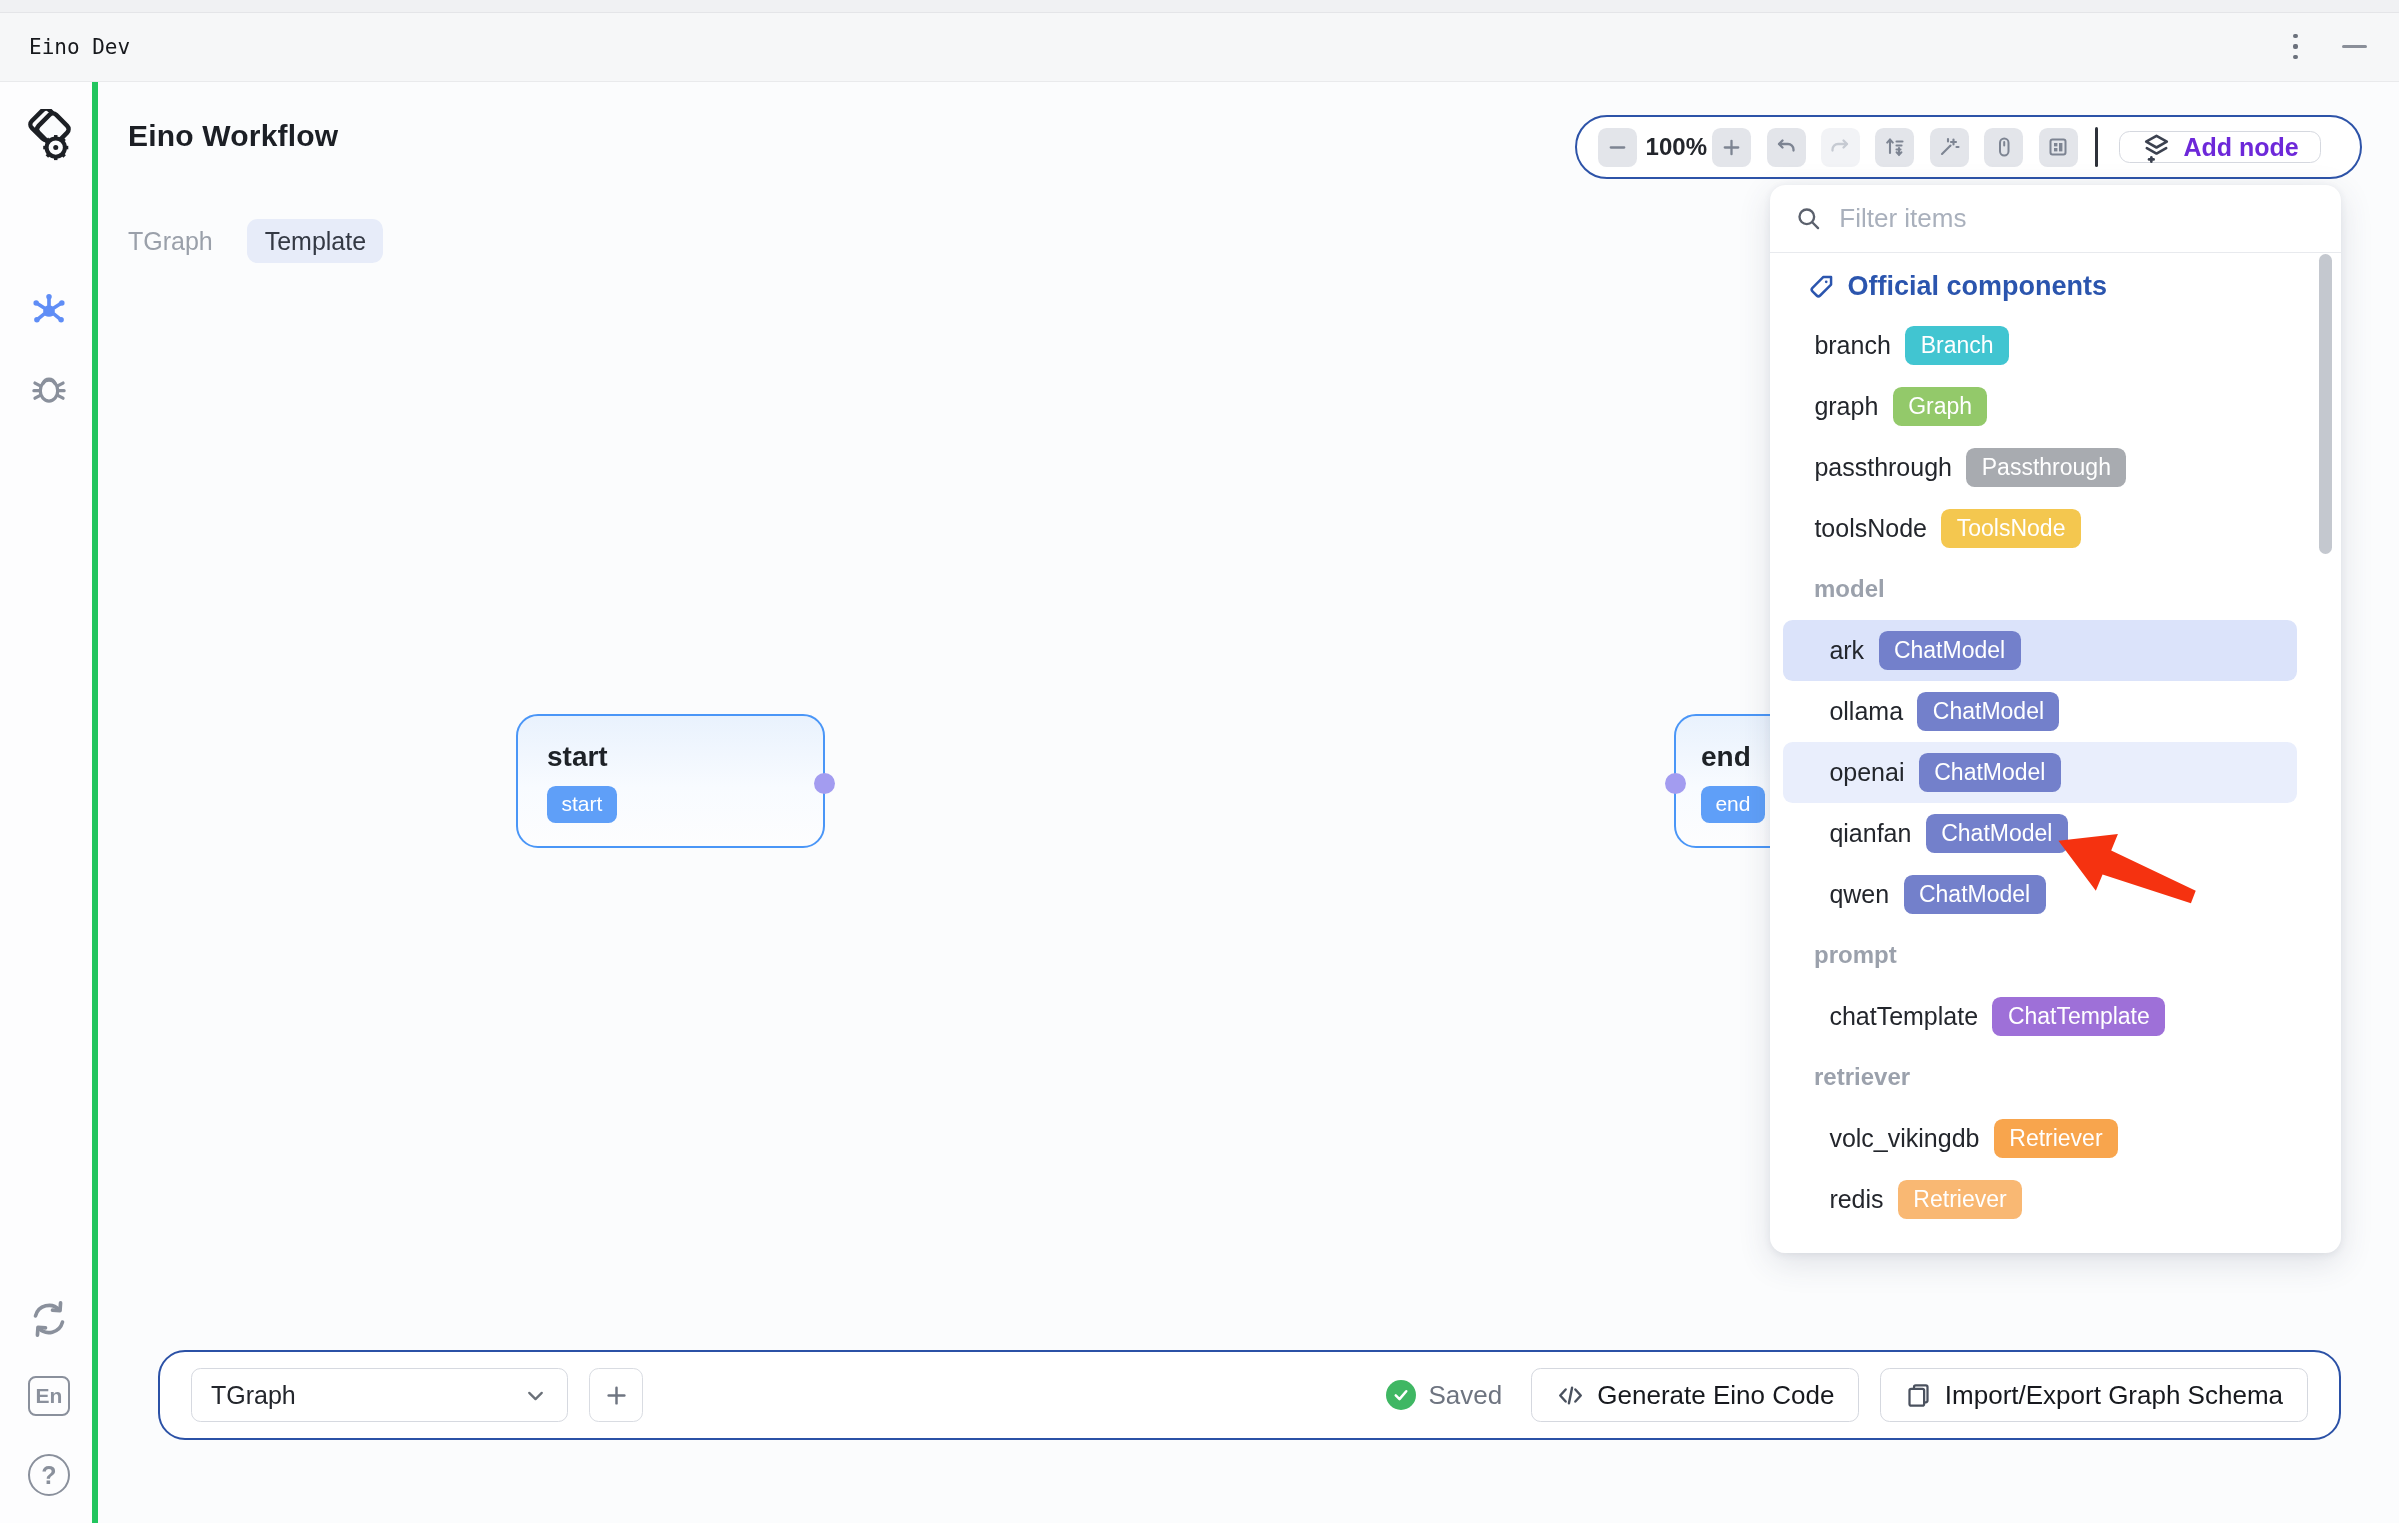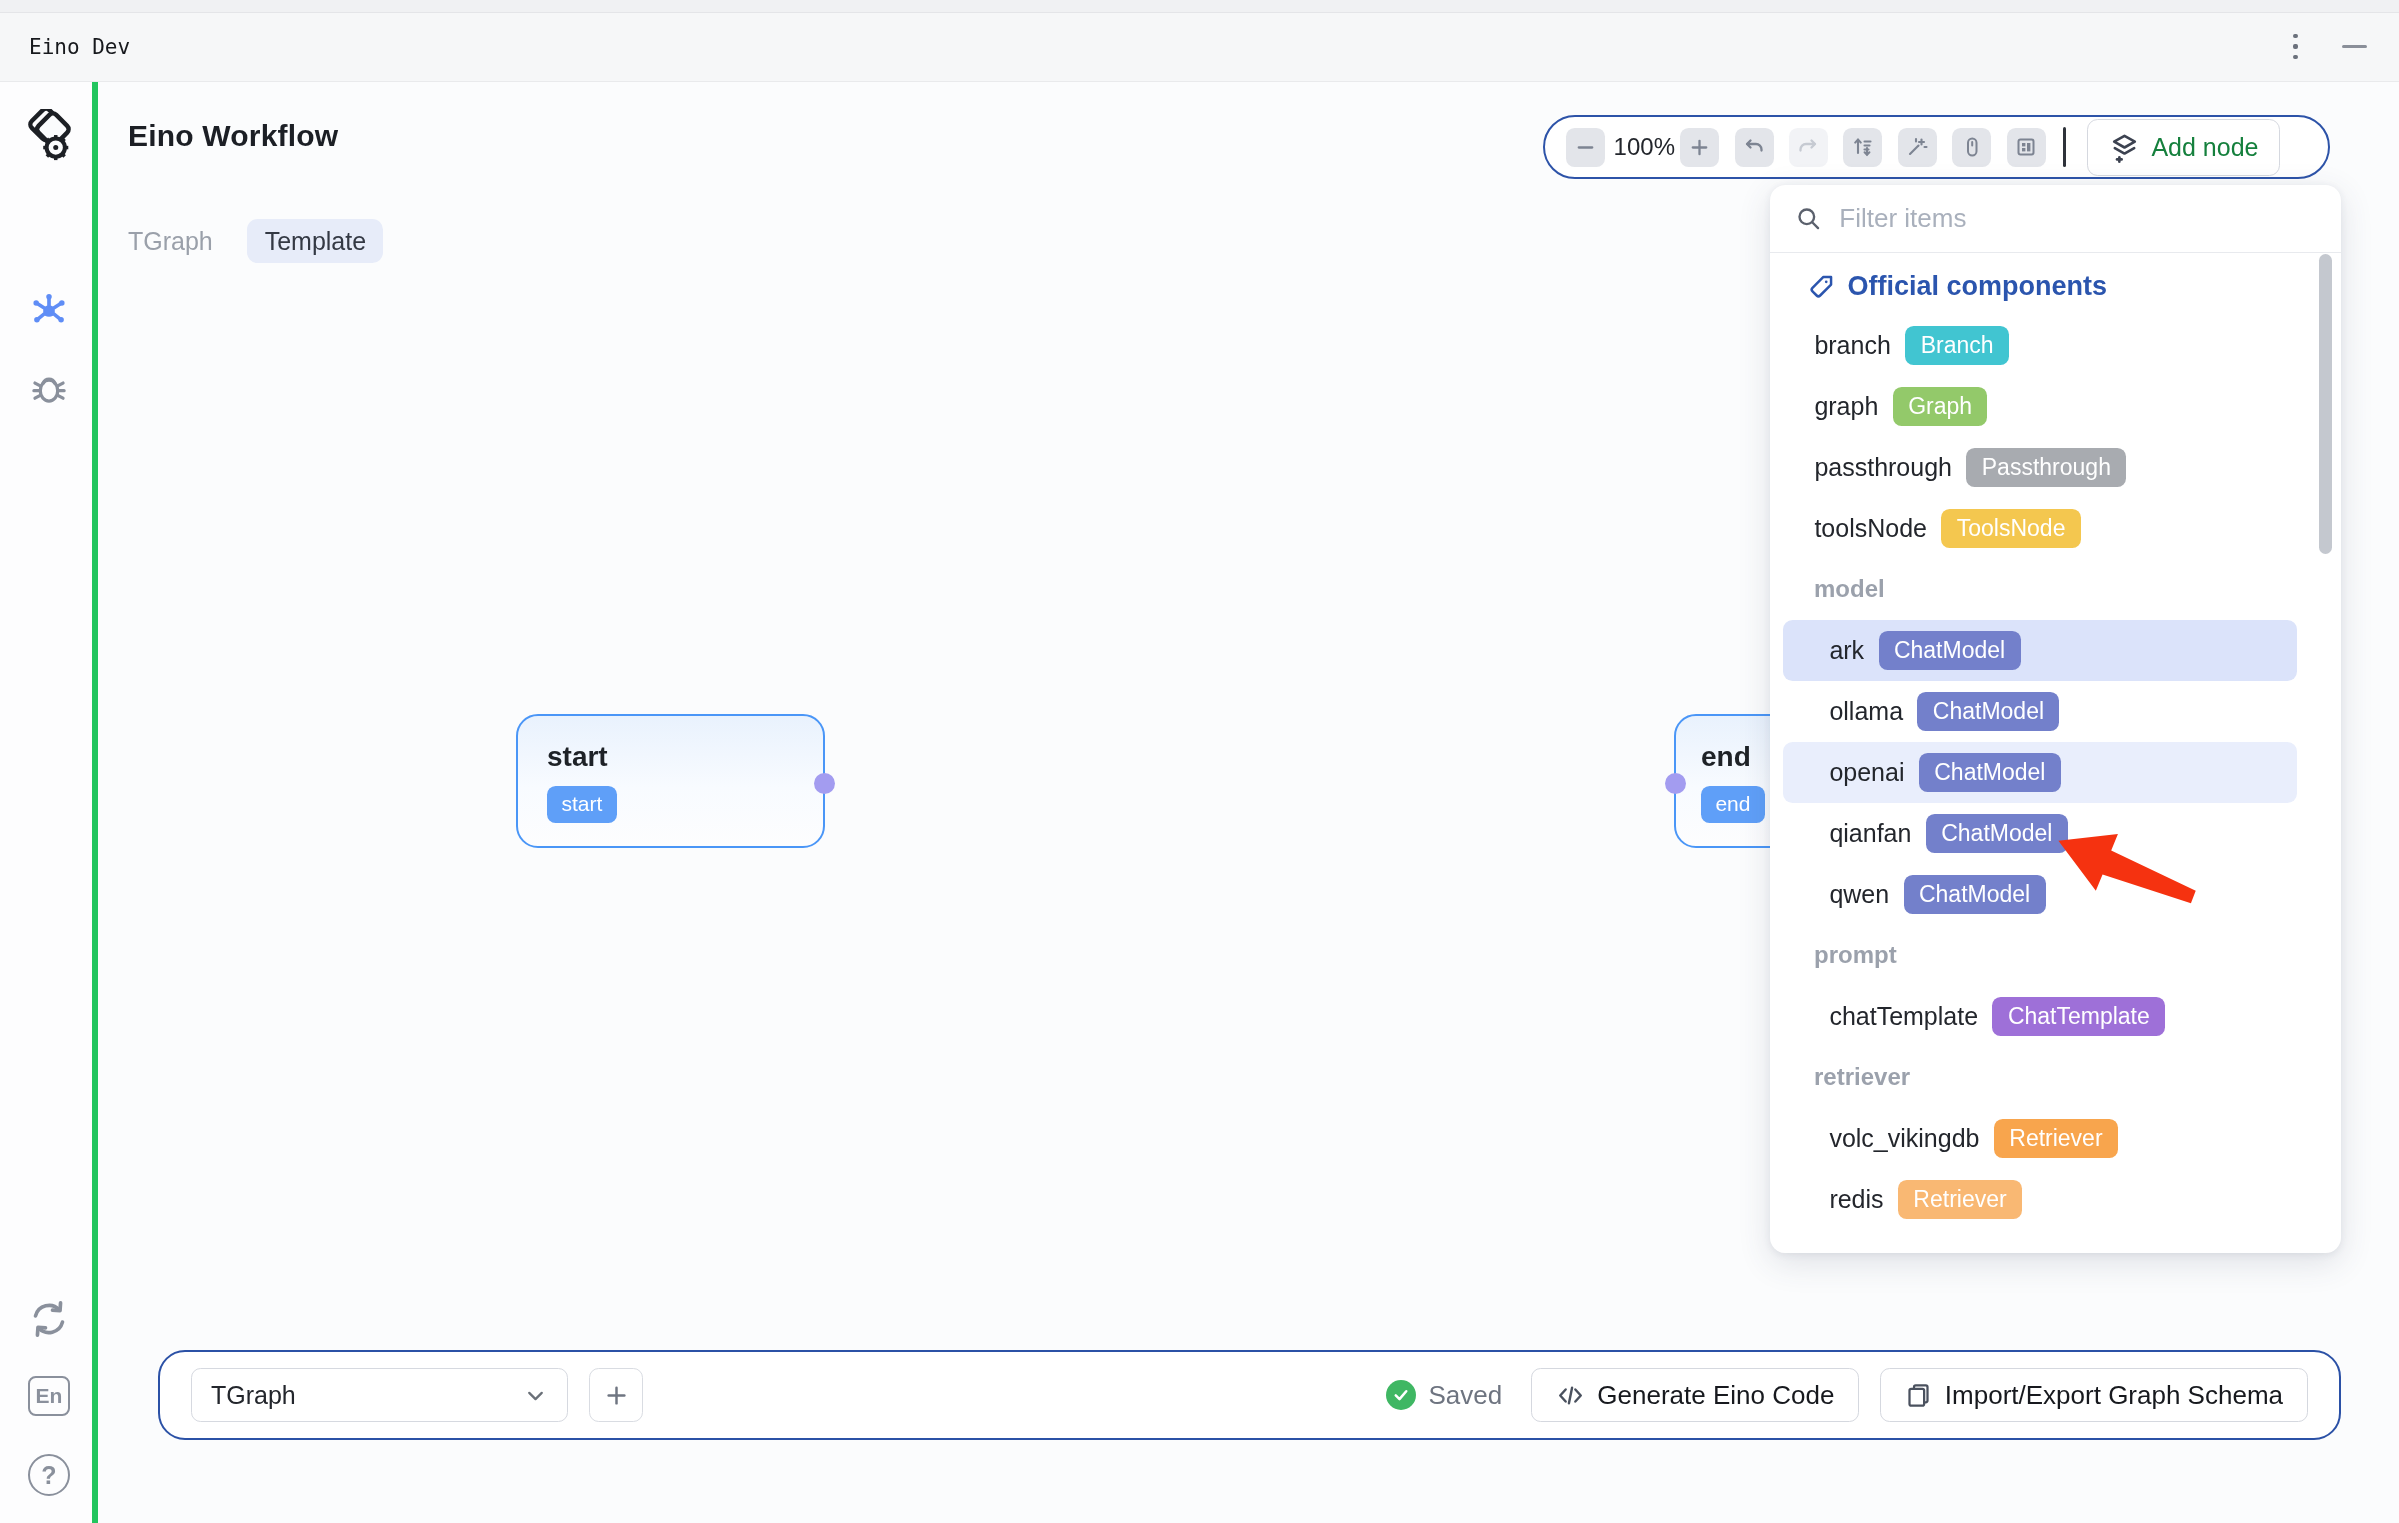--- a/index.html
+++ b/index.html
@@ -31,30 +31,30 @@
           background:linear-gradient(180deg,#e9f2fd 0%, #f8fbff 55%, #fdfdfe 100%); z-index:2;}
   .node-start { left:516px; width:309px; }
   .node-end { left:1674px; width:183px; }
   .node-title { font-size:28px; font-weight:bold; color:#1e2227; margin:25px 0 0 29px; }
   .node-badge { display:inline-block; margin:12.5px 0 0 29px; background:#5f9ff8; color:#ffffff; font-size:21px;
                 padding:6.7px 14.4px; border-radius:8.6px; }
   .port { position:absolute; width:21px; height:21px; border-radius:50%; background:#a39cf0; top:57px; }
   .port-right { right:-11.5px; } .port-left { left:-11.5px; }
 
   
-  .toolbar { position:absolute; left:1543px; top:33px; width:787px; height:64px; background:#fff;
-             border:2.9px solid #2d53a8; border-radius:32px; display:flex; align-items:center; padding:0 21px; z-index:20;}
+  .toolbar { position:absolute; left:1575px; top:33px; width:787px; height:64px; background:#fff;
+             border:2.9px solid #2d53a8; border-radius:32px; display:flex; align-items:center; padding:0 21px; z-index:20;font-weight:bold;}
   .tb-btn { width:39px; height:39px; border-radius:8.6px; background:#e3e5ea; color:#7d8492; display:flex;
             align-items:center; justify-content:center; cursor:pointer; flex:none;}
   .tb-btn.disabled { background:#f2f3f6; color:#c6cad2; cursor:default;}
   .tb-zoom { width:58px; text-align:center; font-size:24px; color:#23262c; margin:0 8.6px; flex:none;}
   .tb-gap { width:15.4px; flex:none;}
   .tb-divider { width:2.9px; height:40px; background:#2e323a; margin:0 15.4px 0 17.3px; border-radius:1.9px; flex:none;}
-  .add-node-btn { height:57px; margin-left:5.8px; padding:0 21px; border:1.9px solid #d5d8df; border-radius:10.6px;
-                  display:flex; align-items:center; gap:11.5px; font-size:25px; color:#15803d; background:#fff; cursor:pointer; flex:none;text-align:center;}
+  .add-node-btn { height:32px; margin-left:5.8px; padding:0 21px; border:1.9px solid #d5d8df; border-radius:10.6px;
+                  display:flex; align-items:center; gap:11.5px; font-size:25px; color:#6d28d9; background:#fff; cursor:pointer; flex:none;text-align:center;}
 
   
   .panel { position:absolute; left:1770px; top:103px; width:571px; height:1068px; background:#ffffff; border-radius:15.4px;
            box-shadow:0 9.6px 33px rgba(55,65,90,.14), 0 1.9px 7.7px rgba(55,65,90,.08); z-index:30; overflow:hidden;}
   .panel-search { height:67px; display:flex; align-items:center; gap:17.3px; padding:0 25px; }
   .panel-search input { border:none; outline:none; flex:1; font-size:26px; color:#2a2d33; font-family:"Liberation Sans",sans-serif; background:transparent;}
   .panel-search input::placeholder { color:#a9b0bc; }
   .panel-divider { height:1px; background:#e8eaee; }
   .panel-list { position:relative; padding-top:5.8px; height:994px; overflow:hidden;}
   .p-section { display:flex; align-items:center; gap:12.5px; height:56px; padding-left:38px; font-size:27px; font-weight:bold; color:#2b55ae;}

